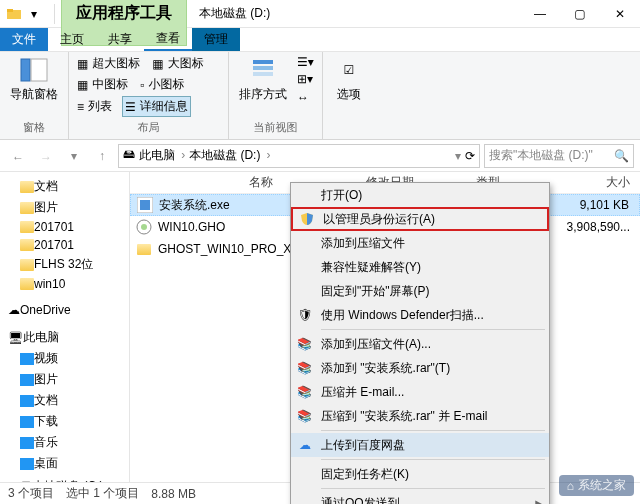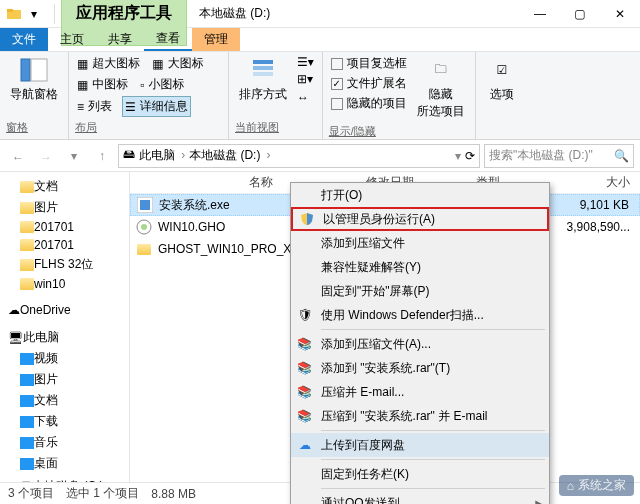--- a/index.html
+++ b/index.html
@@ -8,25 +8,25 @@
 .titlebar .qat { display: flex; align-items: center; gap: 4px; padding: 0 6px; }
 .titlebar .qat .icon-box { width: 16px; height: 16px; display: flex; align-items: center; justify-content: center; }
 .titlebar .ctx-tab { background: #c4e7b5; padding: 21px 14px; font-size: 16px; border: 1px solid #a6d890; font-weight: bold; }
 .titlebar .title-text { padding: 0 12px; }
 .titlebar .win-controls { margin-left: auto; display: flex; }
 .titlebar .win-controls div { width: 40px; height: 28px; display: flex; align-items: center; justify-content: center; }
 .tabs { height: 24px; background: #fff; display: flex; align-items: stretch; border-bottom: 1px solid #e5e5e5; }
 .tabs .tab { padding: 4px 12px; display: flex; align-items: center; }
 .tabs .tab.file { background: #1979ca; color: #ffffff; }
 .tabs .tab.active { border-bottom: 2px solid #1979ca; }
-.tabs .tab.ctx { background: #fdba74; }
+.tabs .tab.ctx { background: #0369a1; }
 .ribbon { height: 88px; background: #f5f6f7; border-bottom: 1px solid #d6d6d6; display: flex; }
 .ribbon .group { border-right: 1px solid #d6d6d6; display: flex; flex-direction: column; padding: 2px 6px; }
 .ribbon .group .body { flex: 1; display: flex; gap: 4px; align-items: flex-start; }
-.ribbon .group .label { text-align: left; font-size: 11px; color: #666; padding: 2px 0; text-decoration: underline; }
+.ribbon .group .label { text-align: center; font-size: 11px; color: #666; padding: 2px 0; }
 .big-btn { display: flex; flex-direction: column; align-items: center; gap: 2px; padding: 2px 4px; }
 .big-btn .ic { width: 32px; height: 28px; display: flex; align-items: center; justify-content: center; }
 .small-stack { display: flex; flex-direction: column; gap: 1px; font-size: 11px; }
 .small-stack div { display: flex; align-items: center; gap: 4px; padding: 1px 2px; }
 .check { width: 12px; height: 12px; border: 1px solid #888; display: inline-flex; align-items: center; justify-content: center; font-size: 10px; }
 .addr-row { height: 32px; display: flex; align-items: center; gap: 4px; padding: 0 6px; border-bottom: 1px solid #e5e5e5; }
 .addr-row .nav-btn { width: 24px; height: 24px; display: flex; align-items: center; justify-content: center; color: #888; }
 .addr-row .breadcrumb { flex: 1; border: 1px solid #ccc; height: 24px; display: flex; align-items: center; padding: 0 4px; gap: 4px; }
 .addr-row .breadcrumb .crumb::after { content: "›"; color: #888; margin-left: 6px; }
 .addr-row .search-box { width: 150px; border: 1px solid #ccc; height: 24px; display: flex; align-items: center; padding: 0 4px; color: #888; }
@@ -152,44 +152,20 @@
       </div>
       <div class="small-stack">
         <div>☰▾</div>
         <div>⊞▾</div>
         <div>↔</div>
       </div>
     </div>
     <div class="label">当前视图</div>
   </div>
 
-  <div class="group">
-    <div class="body">
-      <div class="small-stack">
-        <div>
-            <span class="check"></span>
-            <span>项目复选框</span>
-          </div>
-        <div>
-            <span class="check">✓</span>
-            <span>文件扩展名</span>
-          </div>
-        <div>
-            <span class="check"></span>
-            <span>隐藏的项目</span>
-          </div>
-      </div>
-      <div class="big-btn">
-        <div class="ic">🗀</div>
-        <span style="white-space:pre-line;text-align:center">隐藏
-所选项目</span>
-      </div>
-    </div>
-    <div class="label">显示/隐藏</div>
-  </div>
 
   <div class="group" style="border-right:none">
     <div class="body">
       <div class="big-btn">
         <div class="ic">☑</div>
         <span>选项</span>
       </div>
     </div>
   </div>
 </div>

